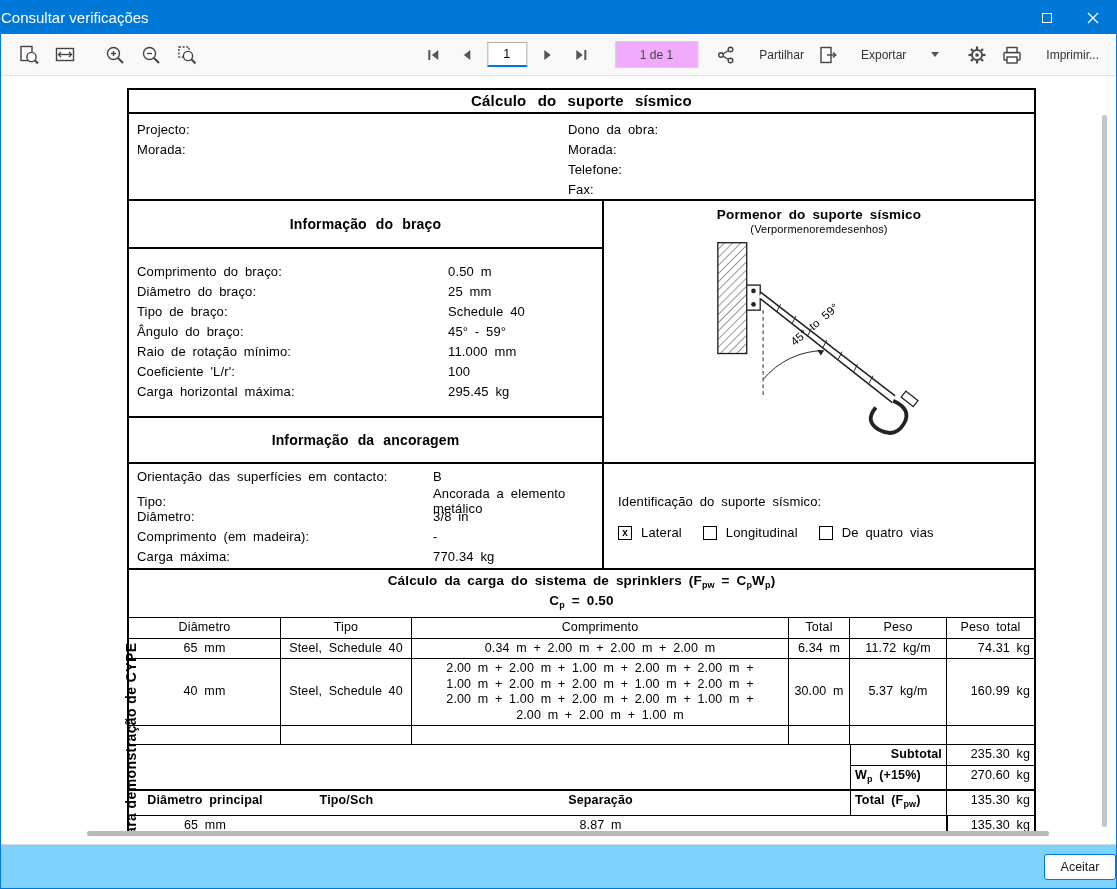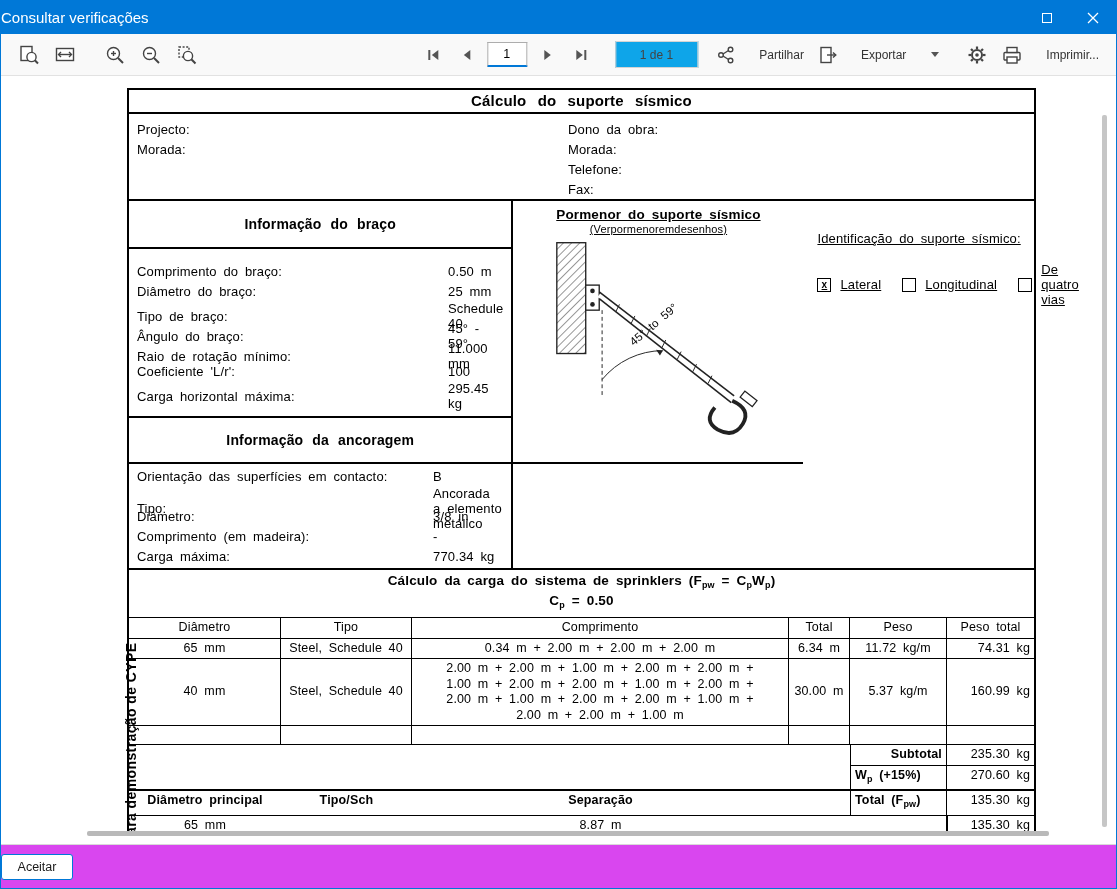--- a/index.html
+++ b/index.html
@@ -24,21 +24,21 @@
   .tgroup { display:flex; align-items:center; gap:4px; }
   .tbtn { display:flex; align-items:center; gap:23px; padding:4px 5px; border-radius:2px;
     color:#333; font-size:12px; white-space:nowrap; }
   .tbtn svg { display:block; }
   .nav-center { position:absolute; left:50%; transform:translateX(-50%);
     display:flex; align-items:center; gap:6px; }
   .page-input { width:40px; height:25px; border:1px solid #adadad;
     border-bottom:2px solid #0078d7; text-align:center; font-size:12.5px;
     font-family:"Liberation Sans",sans-serif; background:#fff; outline:none; }
   .page-count { height:27px; display:flex; align-items:center; padding:0 24px;
-    border:1px solid #d4d4d4; background:#0ea5e9; font-size:12px; color:#444; margin-left:14px; }
+    border:1px solid #d4d4d4; background:#f0abfc; font-size:12px; color:#444; margin-left:14px; }
   .caret-down { width:0; height:0; border-left:4px solid transparent;
     border-right:4px solid transparent; border-top:5px solid #555; margin-left:2px; }
   .tsep { width:10px; }
 
   
   .viewer { position:relative; flex:1 1 auto; background:#fff; overflow:hidden; }
 
   .report { position:absolute; left:126px; top:12px; width:909px; color:#000;
     font-size:13px; word-spacing:3px; letter-spacing:.15px; }
 
@@ -52,21 +52,21 @@
   .r-mid { display:flex; border:2px solid #000; border-top:none; }
   .r-mid-left { width:475px; border-right:2px solid #000; }
   .sec-head { height:48px; display:flex; align-items:center; justify-content:center;
     font-weight:bold; font-size:14px; word-spacing:5px; border-bottom:2px solid #000; }
   .sec-head.topline { border-top:2px solid #000; }
   .iv-rows { padding:12px 8px 15px; }
   .iv-rows.anch { padding:2px 8px 2px; }
   .iv-row { display:grid; grid-template-columns:311px 1fr; height:20px; align-items:center; }
   .iv-rows.anch .iv-row { grid-template-columns:296px 1fr; }
 
-  .r-mid-right { flex:1; display:flex; flex-direction:row;text-decoration:underline; }
+  .r-mid-right { flex:1; display:flex; flex-direction:column; }
   .r-detail { height:263px; border-bottom:2px solid #000; text-align:center; padding-top:6px; }
   .r-detail-title { font-weight:bold; font-size:13.5px; word-spacing:3px; }
   .r-detail-sub { font-size:11px; margin-top:1px; }
   .r-ident { flex:1; padding:30px 14px 0; }
   .r-ident-title { font-size:13px; margin-bottom:16px; }
   .cb-row { display:flex; align-items:center; gap:9px; }
   .cb { width:14px; height:14px; border:1px solid #000; font-size:10px; font-weight:bold;
     display:flex; align-items:center; justify-content:center; flex:0 0 14px; }
   .cb-label { font-size:13px; margin-right:12px; }
 
@@ -89,22 +89,22 @@
   .watermark { position:absolute; left:1px; top:620px; width:260px; height:18px;
     transform:rotate(-90deg); font-weight:bold; font-size:14px; letter-spacing:.4px;
     white-space:nowrap; color:#000; }
 
   .vscroll { position:absolute; right:9px; top:39px; width:5px; height:712px;
     background:#c6c6c6; border-radius:2px; }
   .hscroll { position:absolute; left:86px; bottom:8px; width:962px; height:5px;
     background:#b9b9b9; border-radius:2px; }
 
   
-  .bottombar { height:44px; flex:0 0 44px; background:#d946ef; border-top:1px solid #d9d9d9;
-    display:flex; align-items:center; justify-content:flex-start; }
+  .bottombar { height:44px; flex:0 0 44px; background:#7dd3fc; border-top:1px solid #d9d9d9;
+    display:flex; align-items:center; justify-content:flex-end; }
   .accept-btn { min-width:72px; height:26px; background:#fff; border:1px solid #0078d7;
     border-radius:3px; font-size:12.5px; font-family:"Liberation Sans",sans-serif;
     color:#1a1a1a; padding:0 14px; }
 
   svg.icon { stroke:#444; fill:none; stroke-width:1.4; }
 </style>
 </head>
 <body>
 
 <div class="window">

